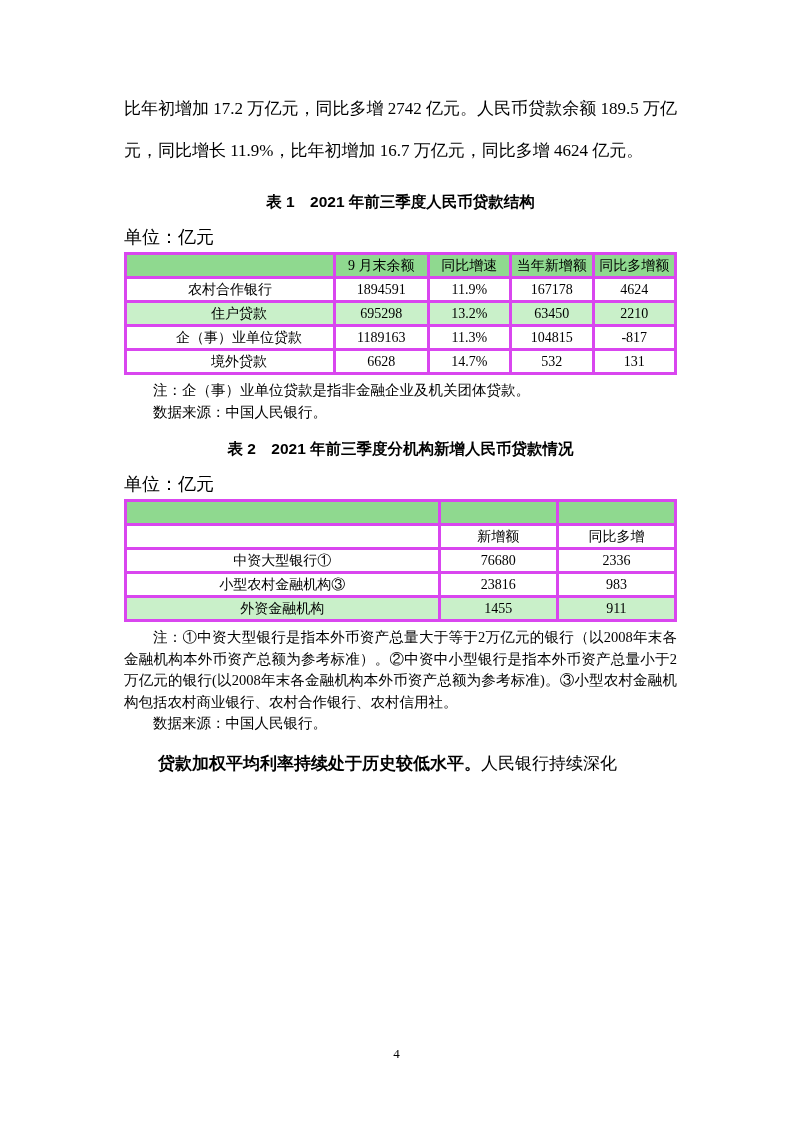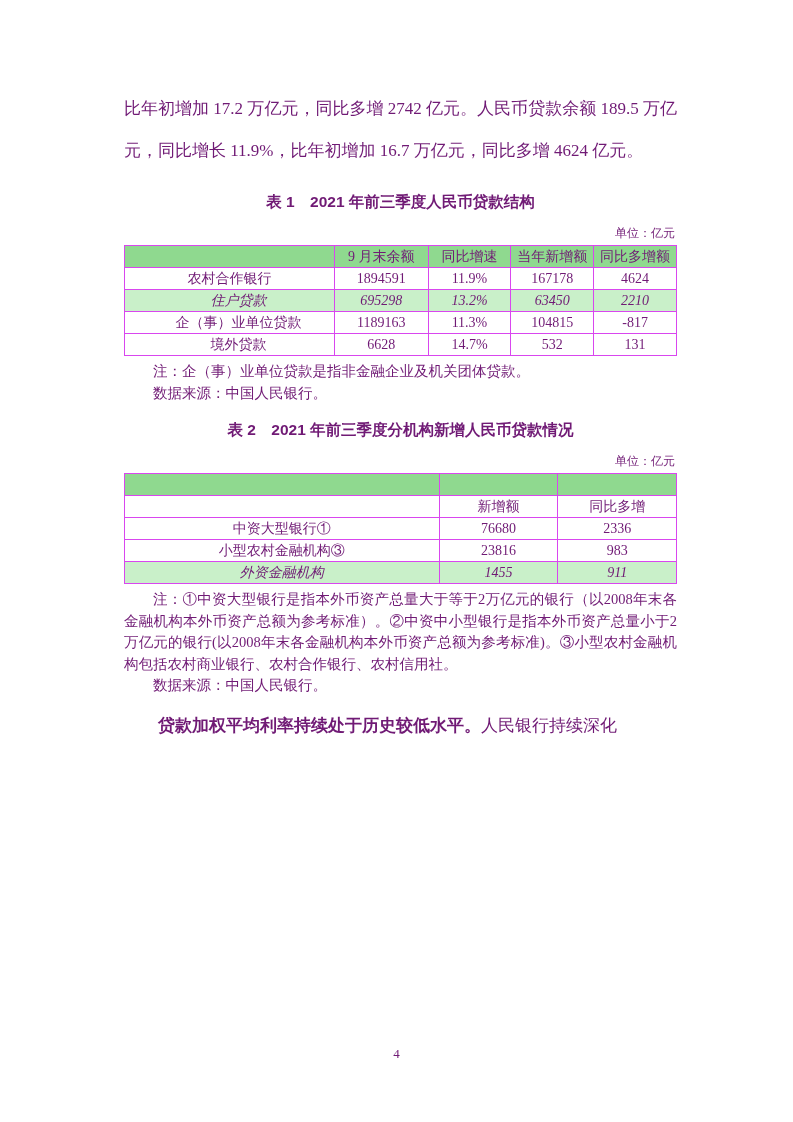--- a/index.html
+++ b/index.html
@@ -2,21 +2,21 @@
 <html><head>
 <meta charset="utf-8">
 <style>
   html, body { margin: 0; padding: 0; background: #ffffff; }
   .page {
     position: relative;
     width: 785px;
     height: 1122px;
     margin: 0 auto;
     background: #ffffff;
-    color: #701a75;
+    color: #000000;
     font-family: "Liberation Serif", serif;
     overflow: hidden;
   }
   .content {
     position: absolute;
     left: 120px;
     top: 88px;
     width: 553px;
   }
   p.body-text {
@@ -28,41 +28,41 @@
   p.body-text.indent { text-indent: 2em; }
   .lead { font-weight: bold; font-family: "Liberation Sans", sans-serif; }
   .tbl-title {
     font-family: "Liberation Sans", sans-serif;
     font-weight: bold;
     font-size: 15.5px;
     text-align: center;
     margin: 20px 0 12px 0;
   }
   .unit-label {
-    font-size: 12px;
-    text-align: right;
+    font-size: 18px;
+    text-align: left;
     margin: 0 2px 3px 0;
   }
   table.data {
     width: 100%;
     border-collapse: collapse;
     table-layout: fixed;
     font-size: 14px;
   }
   table.data th, table.data td {
-    border: 1px solid #d946ef;
+    border: 3px solid #d946ef;
     height: 21px;
     padding: 0 4px;
     text-align: center;
     font-weight: normal;
     overflow: hidden;
     white-space: nowrap;
   }
   .green-head { background: #8fd98f; }
-  .row-alt { background: #c9f0c9; font-style: italic; }
+  .row-alt { background: #c9f0c9; }
   td.lbl { text-align: left; }
   td.lbl.sub { padding-left: 22px; }
   .notes { margin: 5px 0 0 0; }
   p.note {
     margin: 0;
     font-size: 14.5px;
     line-height: 21.5px;
     text-align: justify;
     text-indent: 2em;
   }

